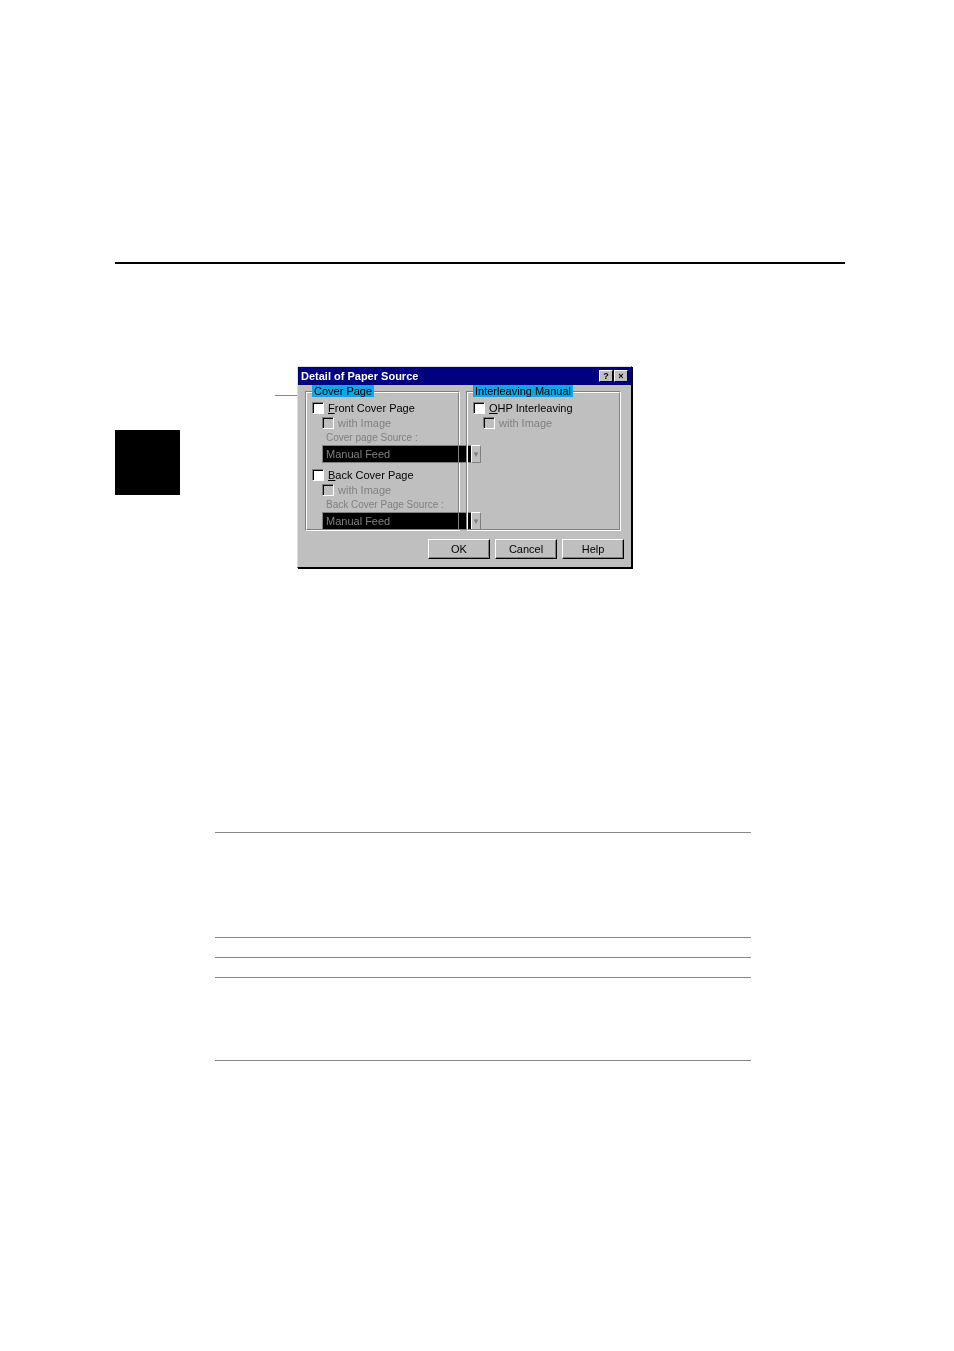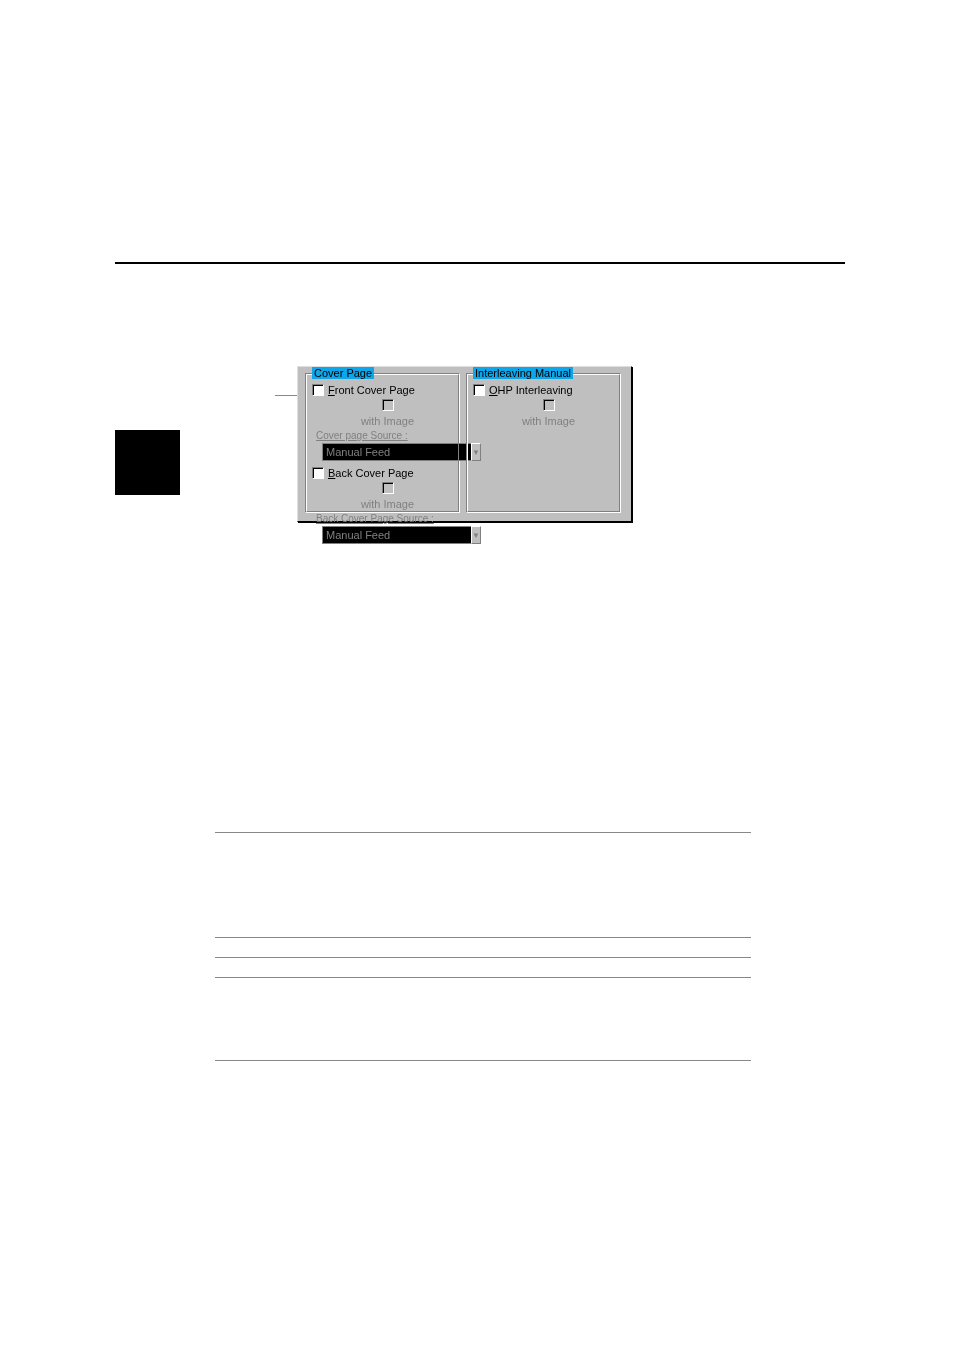--- a/index.html
+++ b/index.html
@@ -92,21 +92,21 @@
     }
     .left-col { width: 155px; height: 140px; }
     .right-col { width: 155px; height: 140px; }
     .checkbox-row {
       display: flex;
       align-items: center;
       gap: 4px;
       margin-bottom: 3px;
       font-size: 11px;
     }
-    .checkbox-row.disabled { color: #808080; flex-direction: column; }
+    .checkbox-row.disabled { color: #808080; }
     .checkbox-box {
       width: 12px;
       height: 12px;
       background: #fff;
       border: 1px solid #808080;
       border-right-color: #fff;
       border-bottom-color: #fff;
       box-shadow: inset 1px 1px 0 #000;
       flex-shrink: 0;
     }
@@ -151,36 +151,41 @@
       height: 20px;
       background: #bfbfbf;
       border: 1px solid #000;
       border-top-color: #fff;
       border-left-color: #fff;
       box-shadow: inset -1px -1px 0 #808080;
       font-size: 11px;
       text-align: center;
       line-height: 18px;
     }
-    .label-disabled { color: #808080; font-size: 10px; margin-left: 4px; margin-bottom: 2px; text-decoration: underline; }
+    .label-disabled { color: #808080; font-size: 10px; margin-left: 14px; margin-bottom: 2px; }
     .underline { text-decoration: underline; }
   </style>
 </head>
 <body>
 
 <div class="black-box"></div>
 <div class="hr-1"></div>
 <div class="hr-2"></div>
 <div class="hr-3"></div>
 <div class="hr-4"></div>
 <div class="hr-5"></div>
 <div class="hr-6"></div>
 <div class="hr-7"></div>
 
 <div class="dialog">
+  <div class="titlebar">
+    <span class="title-text">Detail of Paper Source</span>
+    <div class="win-btn">?</div>
+    <div class="win-btn">×</div>
+  </div>
 
   <div class="body-area">
 
     <div class="groupbox left-col">
       <div class="gb-inner"></div>
       <div class="legend">Cover Page</div>
 
       <div class="checkbox-row">
         <div class="checkbox-box"></div>
         <span><span class="underline">F</span><span>ront Cover Page</span></span>
@@ -219,13 +224,18 @@
         <span><span class="underline">O</span><span>HP Interleaving</span></span>
       </div>
       <div class="checkbox-row indent-1 disabled">
         <div class="checkbox-box disabled"></div>
         <span>with Image</span>
       </div>
     </div>
 
   </div>
 
+  <div class="btn-row">
+    <div class="btn">OK</div>
+    <div class="btn">Cancel</div>
+    <div class="btn">Help</div>
+  </div>
 </div>
 
 </body></html>

